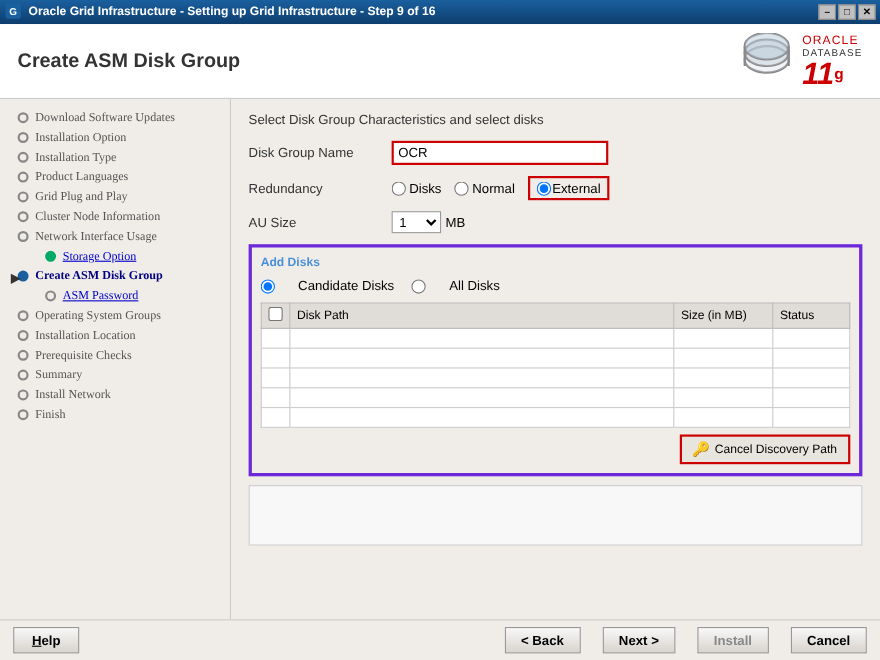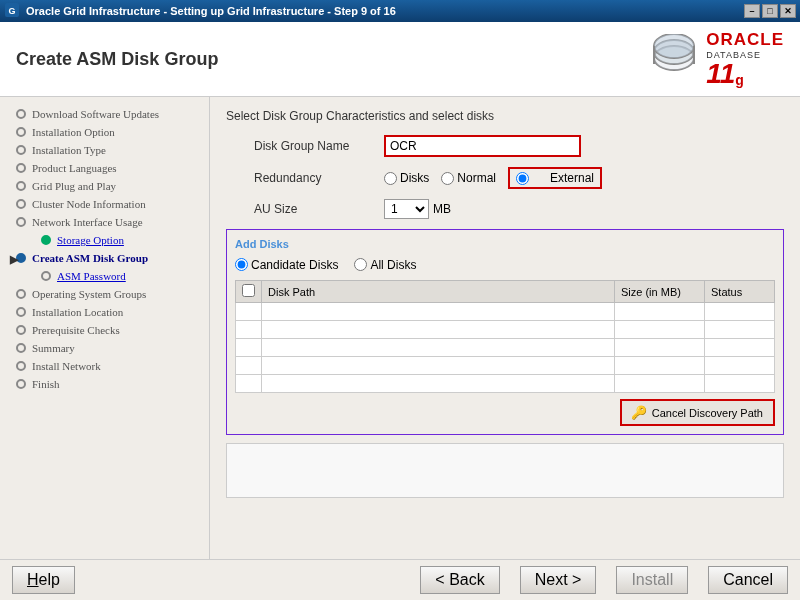--- a/index.html
+++ b/index.html
@@ -62,22 +62,22 @@
       justify-content: space-between;
       border-bottom: 1px solid #ccc;
       min-height: 60px;
     }
     .header-title {
       font-size: 18px;
       font-weight: bold;
       color: #333;
     }
     .oracle-text {
-      font-size: 17px;
-      font-weight: bold;
+      font-size: 11px;
+      font-weight: normal;
       color: #cc0000;
       letter-spacing: 1px;
     }
     .oracle-database {
       font-size: 9px;
       color: #333;
       letter-spacing: 1px;
     }
     .oracle-version {
       font-size: 28px;
@@ -157,21 +157,20 @@
     .section-title {
       font-size: 12px;
       color: #333;
       margin-bottom: 12px;
     }
 
     .form-row {
       display: flex;
       align-items: center;
       margin-bottom: 10px;
-      margin-left: 28px;
     }
     .form-label {
       width: 130px;
       font-size: 12px;
       color: #333;
     }
     .form-input {
       border: 2px solid #cc0000;
       padding: 2px 4px;
       font-size: 12px;
@@ -187,60 +186,60 @@
       display: flex;
       align-items: center;
       gap: 3px;
       font-size: 12px;
     }
     .radio-external {
       border: 2px solid #cc0000;
       padding: 2px 6px;
       display: flex;
       align-items: center;
-      gap: 21px;
+      gap: 1px;
     }
 
     .au-row {
       display: flex;
       align-items: center;
       gap: 4px;
     }
     .au-select {
       border: 1px solid #999;
       padding: 1px 2px;
       font-size: 12px;
       background: white;
       width: 45px;
     }
     .au-unit {
       font-size: 12px;
     }
 
     
     .add-disks-section {
-      border: 1px solid #6d28d9;
+      border: 3px solid #6d28d9;
       padding: 8px;
       margin-top: 4px;
     }
     .add-disks-title {
       color: #4a90d9;
       font-size: 11px;
       font-weight: bold;
       margin-bottom: 8px;
     }
     .disk-radio-row {
       display: flex;
       gap: 16px;
       margin-bottom: 8px;
     }
     .disk-radio-label {
       display: flex;
-      align-items: flex-start;
-      gap: 3px;
+      align-items: flex-end;
+      gap: 21px;
       font-size: 12px;
     }
 
     
     .disk-table {
       width: 100%;
       border-collapse: collapse;
       font-size: 11px;
     }
     .disk-table th {
@@ -304,23 +303,24 @@
       align-items: center;
       justify-content: space-between;
       padding: 6px 12px;
       background: #f0ede8;
       border-top: 1px solid #ccc;
     }
     .footer-btn {
       background: linear-gradient(to bottom, #f8f8f8, #d8d4ce);
       border: 1px solid #999;
       padding: 4px 14px;
-      font-size: 16px;
+      font-size: 12px;
       cursor: pointer;
       min-width: 60px;
+      font-weight: bold;
     }
     .footer-right {
       display: flex;
       gap: 20px;
     }
     .footer-btn.disabled {
       color: #888;
       cursor: default;
     }
 
@@ -361,21 +361,21 @@
           <ellipse cx="24" cy="18" rx="20" ry="12" fill="#c0ccd8" opacity="0.4"></ellipse>
           <ellipse cx="24" cy="12" rx="20" ry="12" fill="none" stroke="#888" stroke-width="2"></ellipse>
           <ellipse cx="24" cy="12" rx="20" ry="12" fill="#b8c8d8" opacity="0.5"></ellipse>
           <line x1="4" y1="12" x2="4" y2="30" stroke="#888" stroke-width="2"></line>
           <line x1="44" y1="12" x2="44" y2="30" stroke="#888" stroke-width="2"></line>
         </svg>
       </div>
       <div>
         <div class="oracle-text">ORACLE</div>
         <div class="oracle-database">DATABASE</div>
-        <div style="display:flex;align-items:flex-end;">
+        <div style="display:flex;align-items:center;">
           <span class="oracle-version">11</span>
           <span class="oracle-g">g</span>
         </div>
       </div>
     </div>
   </div>
 
   <div class="content">
 
     <div class="sidebar">

